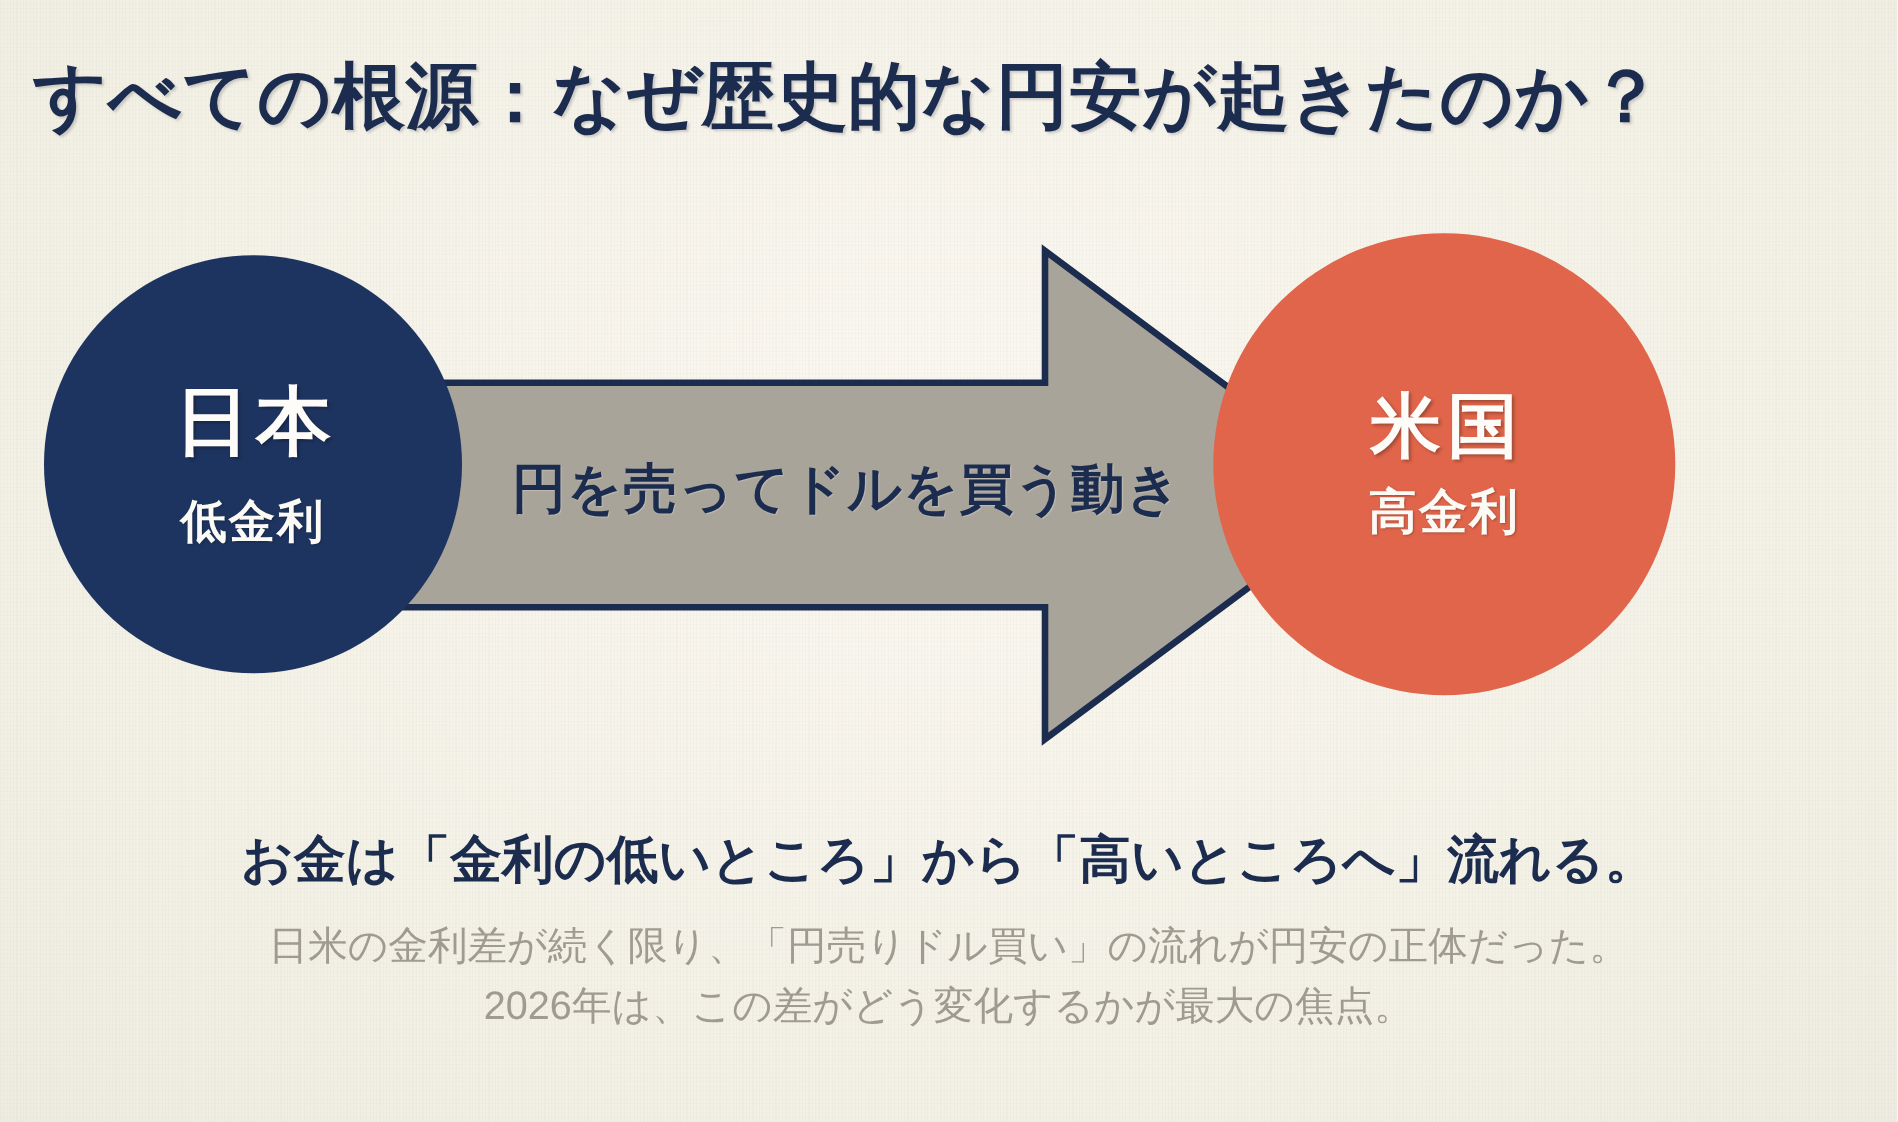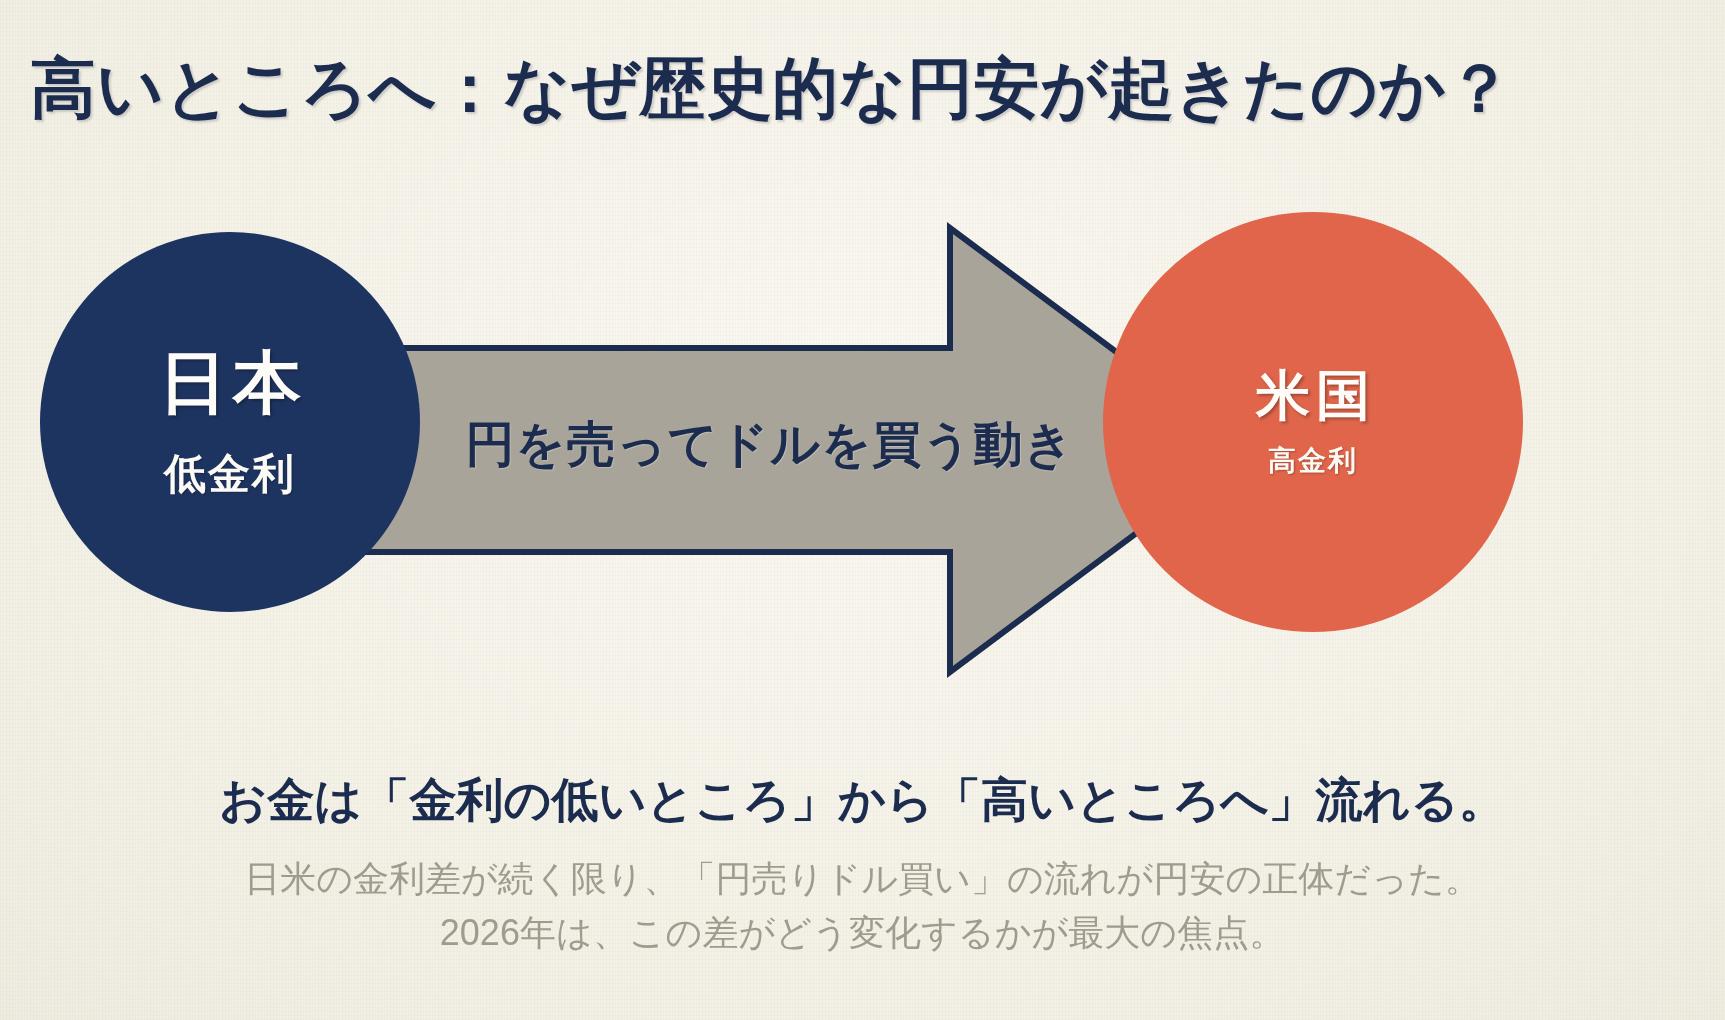--- a/index.html
+++ b/index.html
@@ -69,30 +69,30 @@
     background: #e0654a;
   }
   .circle-main {
     font-family: "Liberation Serif", "DejaVu Serif", serif;
     font-weight: 700;
     color: #fdfcf8;
     text-shadow: 2px 2px 3px rgba(0,0,0,0.28);
     line-height: 1.0;
   }
   #circle-japan .circle-main { font-size: 68px; letter-spacing: 6px; padding-left: 6px; }
-  #circle-us   .circle-main { font-size: 54px; letter-spacing: 6px; padding-left: 6px; }
+  #circle-us   .circle-main { font-size: 64px; letter-spacing: 6px; padding-left: 6px; }
   .circle-sub {
     font-family: "Liberation Sans", "DejaVu Sans", sans-serif;
     font-weight: 600;
     color: #fbfaf5;
     text-shadow: 1px 1px 2px rgba(0,0,0,0.25);
     line-height: 1.0;
   }
   #circle-japan .circle-sub { font-size: 42px; margin-top: 36px; letter-spacing: 2px; }
-  #circle-us   .circle-sub { font-size: 28px; margin-top: 24px; letter-spacing: 2px; }
+  #circle-us   .circle-sub { font-size: 44px; margin-top: 24px; letter-spacing: 2px; }
 
   
   #arrow-wrap {
     position: absolute;
     left: 238px;
     top: 10px;
     width: 1060px;
     height: 500px;
     z-index: 2;
   }
@@ -114,21 +114,20 @@
     text-shadow: 1px 1px 1px rgba(255,255,255,0.25);
   }
 
   
   #captions {
     position: absolute;
     left: 0;
     top: 752px;
     width: 1725px;
     text-align: center;
-    margin-top: 19px;
   }
   #caption-bold {
     font-family: "Liberation Sans", "DejaVu Sans", sans-serif;
     font-weight: 700;
     font-size: 47px;
     line-height: 1.25;
     color: #1b2c4f;
     letter-spacing: 0px;
     white-space: nowrap;
   }
@@ -141,21 +140,21 @@
     letter-spacing: 0px;
     white-space: nowrap;
   }
   #caption-sub-1 { margin-top: 22px; }
 </style>
 </head>
 <body>
 
 <div id="stage">
 
-  <div id="title">高いところへ：なぜ歴史的な円安が起きたのか？</div>
+  <div id="title">すべての根源：なぜ歴史的な円安が起きたのか？</div>
 
   <div id="diagram">
 
     <div id="arrow-wrap">
       <svg viewBox="0 0 1060 500" preserveAspectRatio="none" aria-hidden="true">
         <polygon points="4,148 712,148 712,28 1010,250 712,472 712,352 4,352" fill="#a9a49a" stroke="#1b2c4f" stroke-width="6" stroke-linejoin="miter"></polygon>
       </svg>
     </div>
 
     <div class="circle" id="circle-japan">

